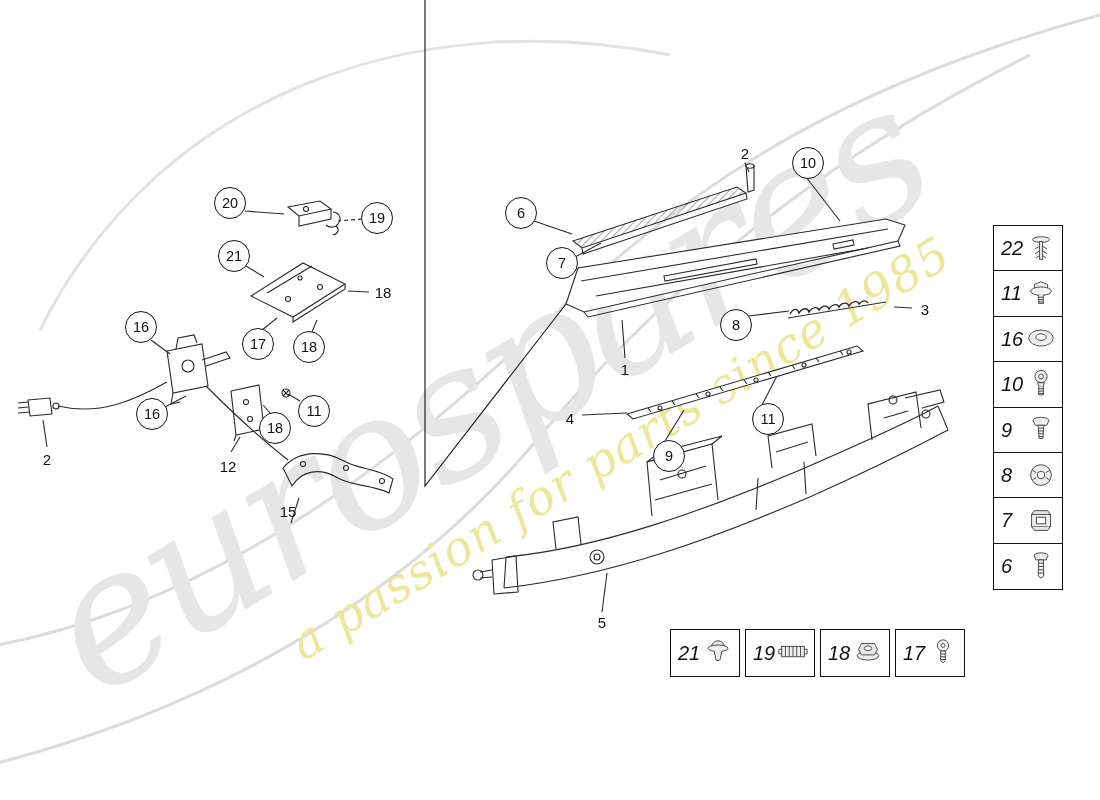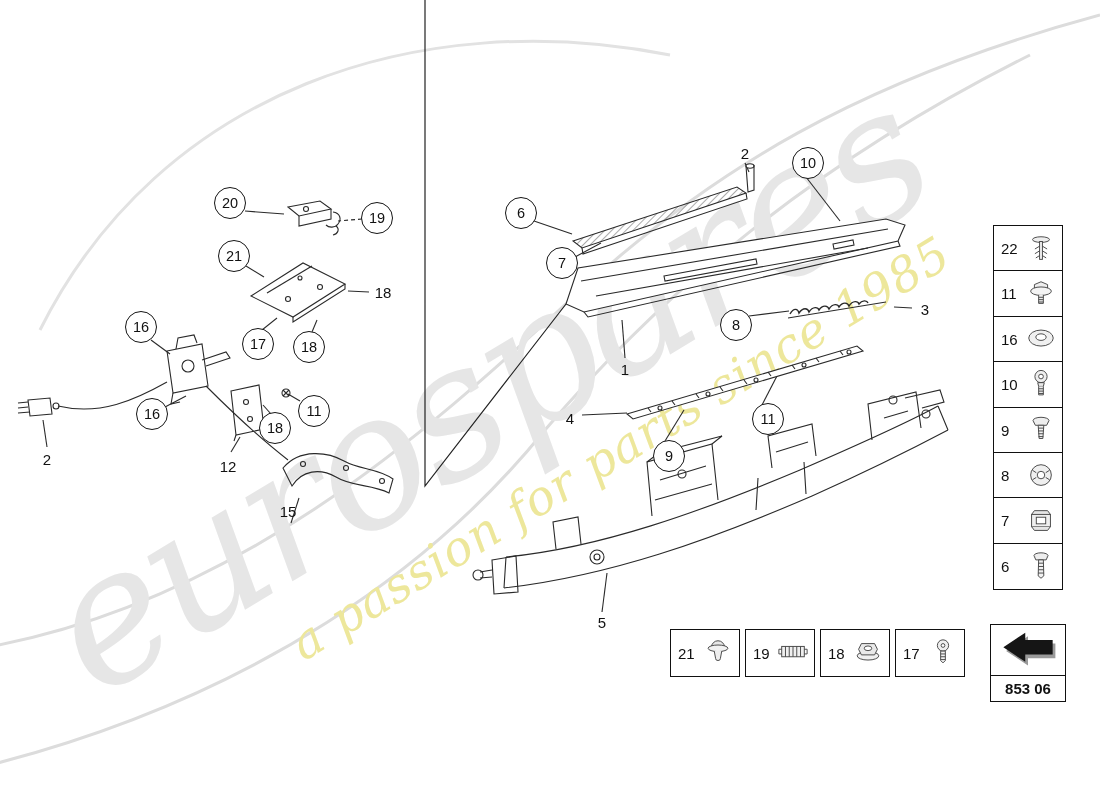--- a/index.html
+++ b/index.html
@@ -37,21 +37,21 @@
     font-size:15px; color:#111; background:transparent;
   }
 
   
   .sidebar { position:absolute; left:993px; top:225px; width:70px; z-index:3; display:flex; flex-direction:column; }
   .side-box {
     width:70px; height:47px; border:1.6px solid #111; background:#fff;
     display:flex; align-items:center; margin-top:-1.6px;
   }
   .side-box:first-child { margin-top:0; }
-  .box-num { font-size:15px; color:#111; padding-left:7px; width:26px; flex:0 0 auto; }
+  .box-num { font-size:20px; color:#111; padding-left:7px; width:26px; flex:0 0 auto;font-style:italic; }
   .box-icon { flex:1; display:flex; align-items:center; justify-content:center; }
 
   .bottom-row { position:absolute; left:670px; top:629px; z-index:3; display:flex; gap:5px; }
   .bottom-box {
     width:70px; height:48px; border:1.6px solid #111; background:#fff;
     display:flex; align-items:center;
   }
 
   .code-box { position:absolute; left:990px; top:624px; width:76px; z-index:3; border:1.6px solid #111; background:#fff; }
   .arrow-area { height:50px; display:flex; align-items:center; justify-content:center; }
@@ -346,23 +346,14 @@
         <svg width="34" height="32" viewBox="0 0 36 34">
           <circle cx="18" cy="9" r="6" fill="#eee" stroke="#444"></circle>
           <circle cx="18" cy="9" r="2" fill="#fff" stroke="#444"></circle>
           <path d="M15.5,15 h5 v10 l-2.5,2.5 -2.5,-2.5 z" fill="#f2f2f2" stroke="#444"></path>
           <path d="M15.5,18 h5 M15.5,21 h5 M15.5,24 h5" stroke="#444"></path>
         </svg>
       </span>
     </div>
   </div>
 
-  <div class="code-box">
-    <div class="arrow-area">
-      <svg width="64" height="42" viewBox="0 0 70 46">
-        <polygon points="65,16 35,16 35,8 11,24 35,40 35,32 65,32" fill="#9a9a9a"></polygon>
-        <polygon points="62,12 32,12 32,4 8,20 32,36 32,28 62,28" fill="#151515"></polygon>
-      </svg>
-    </div>
-    <div class="code-label">853 06</div>
-  </div>
 
 </div>
 
 </body></html>

